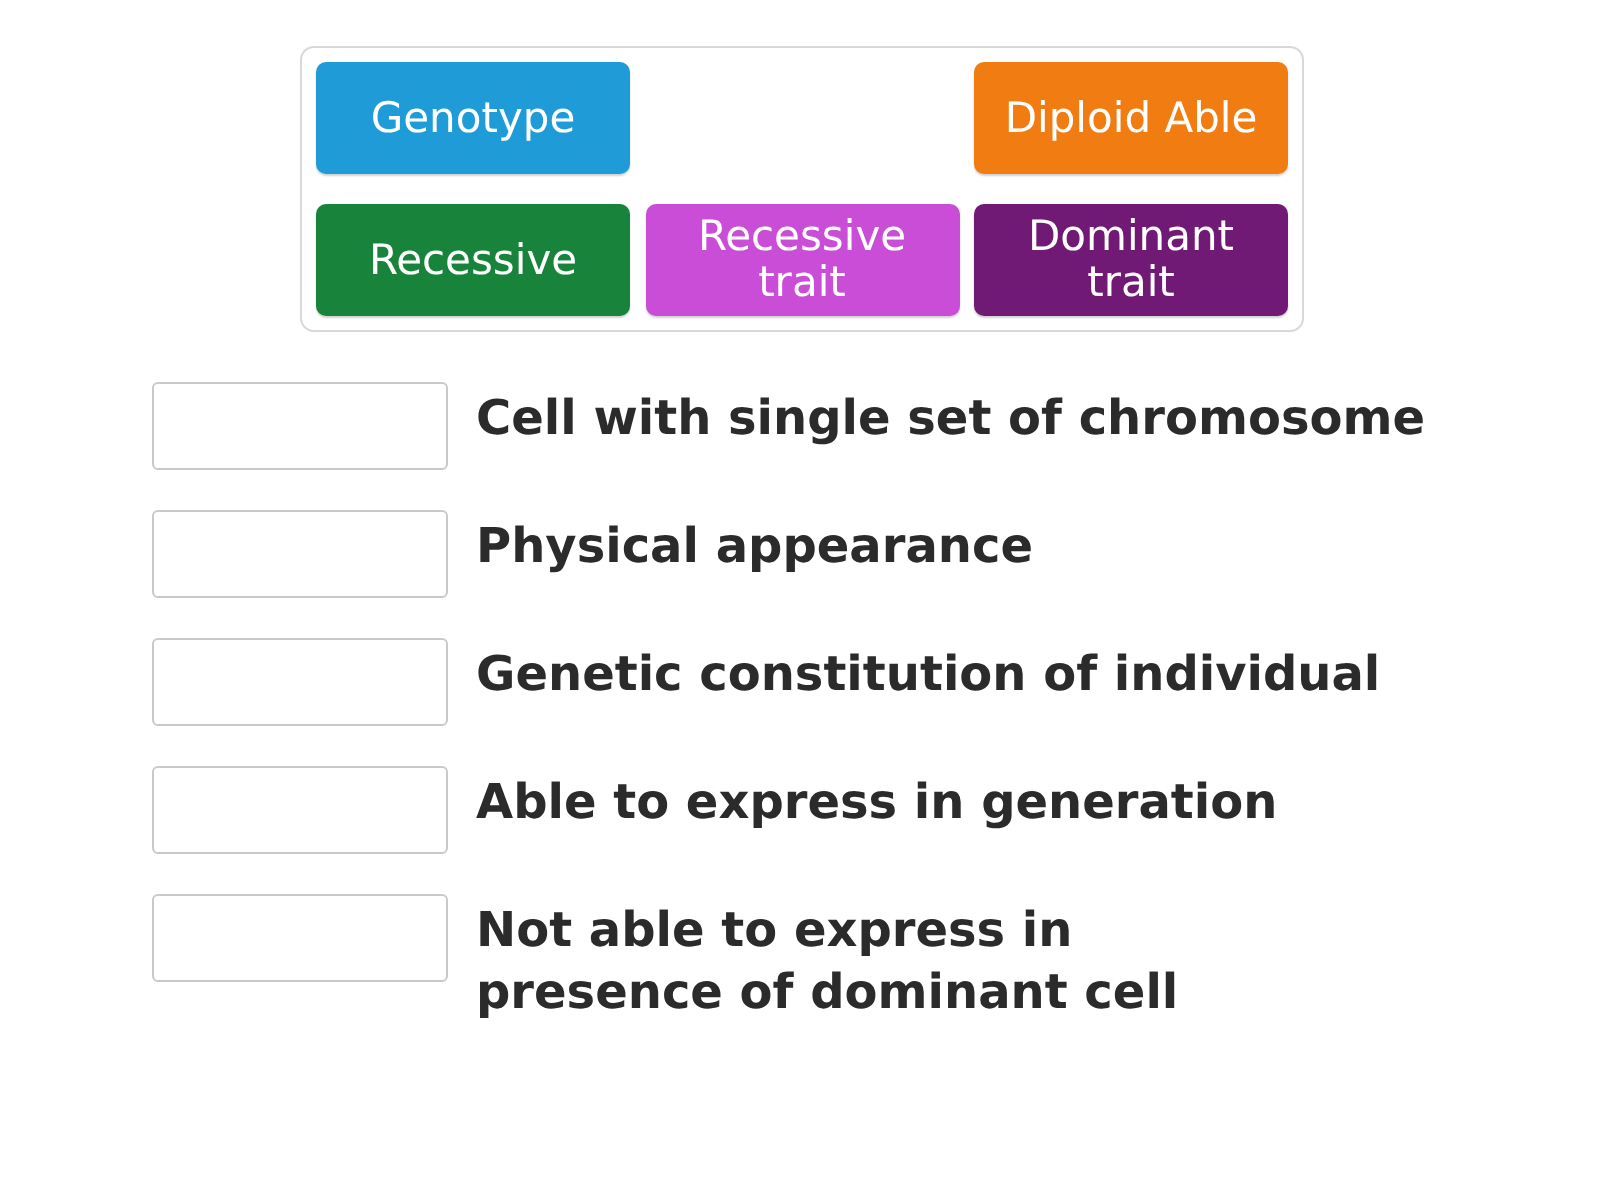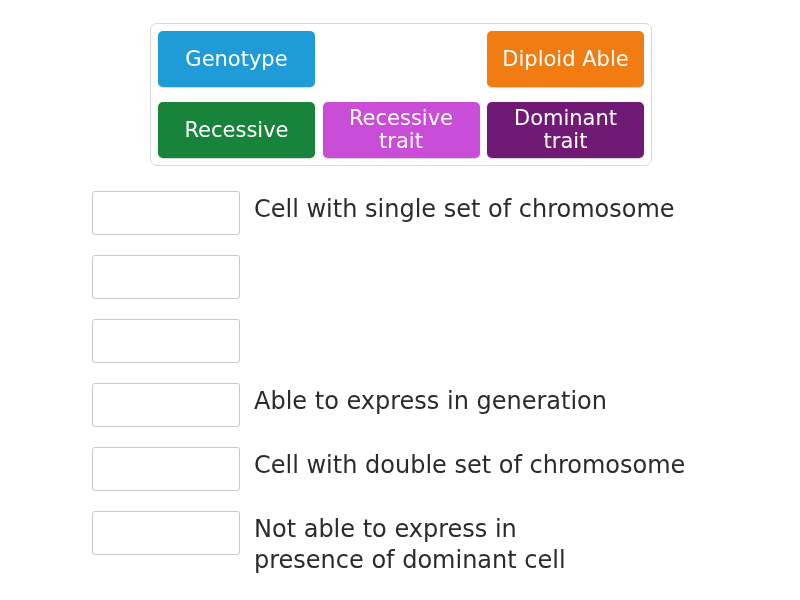--- a/index.html
+++ b/index.html
@@ -54,23 +54,24 @@
     padding: 0 4px;
     cursor: move;
     user-select: none;
     box-shadow: 0 1px 1px rgba(0,0,0,0.18);
     white-space: pre-line;
   }
 
   
   #answer-list {
     position: absolute;
-    left: 92px;
+    left: 76px;
     top: 191px;
     width: 700px;
+    font-weight: bold;
   }
   .answer-row {
     height: 64px;
     display: flex;
     align-items: flex-start;
   }
   .drop-zone {
     width: 148px;
     height: 44px;
     box-sizing: border-box;
@@ -111,35 +112,33 @@
 
 <div id="answer-list">
 
   <div class="answer-row">
     <div class="drop-zone"></div>
     <div class="answer-text">Cell with single set of chromosome</div>
   </div>
 
   <div class="answer-row">
     <div class="drop-zone"></div>
+    <div class="answer-text">Physical appearance</div>
   </div>
 
   <div class="answer-row">
     <div class="drop-zone"></div>
+    <div class="answer-text">Genetic constitution of individual</div>
   </div>
 
   <div class="answer-row">
     <div class="drop-zone"></div>
     <div class="answer-text">Able to express in generation</div>
   </div>
 
-  <div class="answer-row">
-    <div class="drop-zone"></div>
-    <div class="answer-text">Cell with double set of chromosome</div>
-  </div>
 
   <div class="answer-row">
     <div class="drop-zone"></div>
     <div class="answer-text">Not able to express in
 presence of dominant cell</div>
   </div>
 
 </div>
 
 </body></html>

